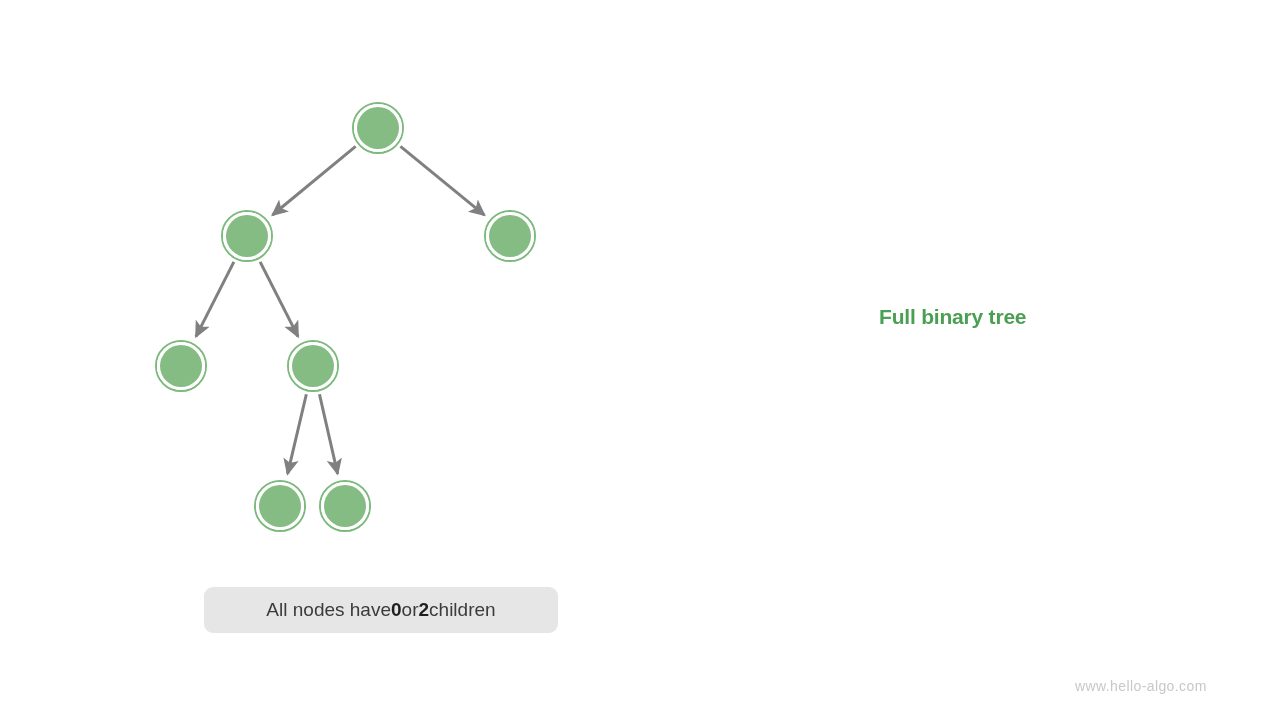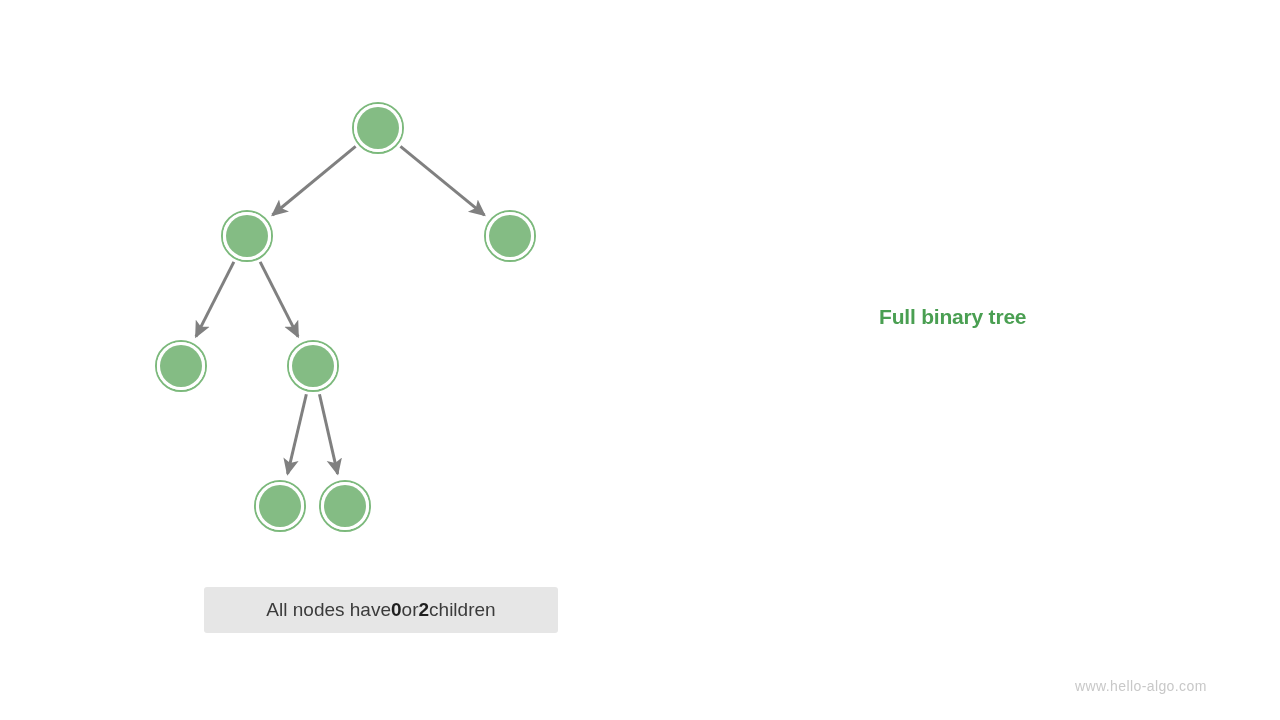--- a/index.html
+++ b/index.html
@@ -36,21 +36,21 @@
     font-size: 21px;
     letter-spacing: -0.2px;
     white-space: nowrap;
   }
   .caption-box {
     position: absolute;
     box-sizing: border-box;
     display: flex;
     align-items: center;
     justify-content: center;
-    border-radius: 3px;
+    border-radius: 9px;
     font-size: 19px;
     color: #3b3b3b;
     white-space: nowrap;
     padding: 0 20px;
   }
   .caption-box b {
     font-weight: bold;
     color: #1f1f1f;
   }
   .watermark {

